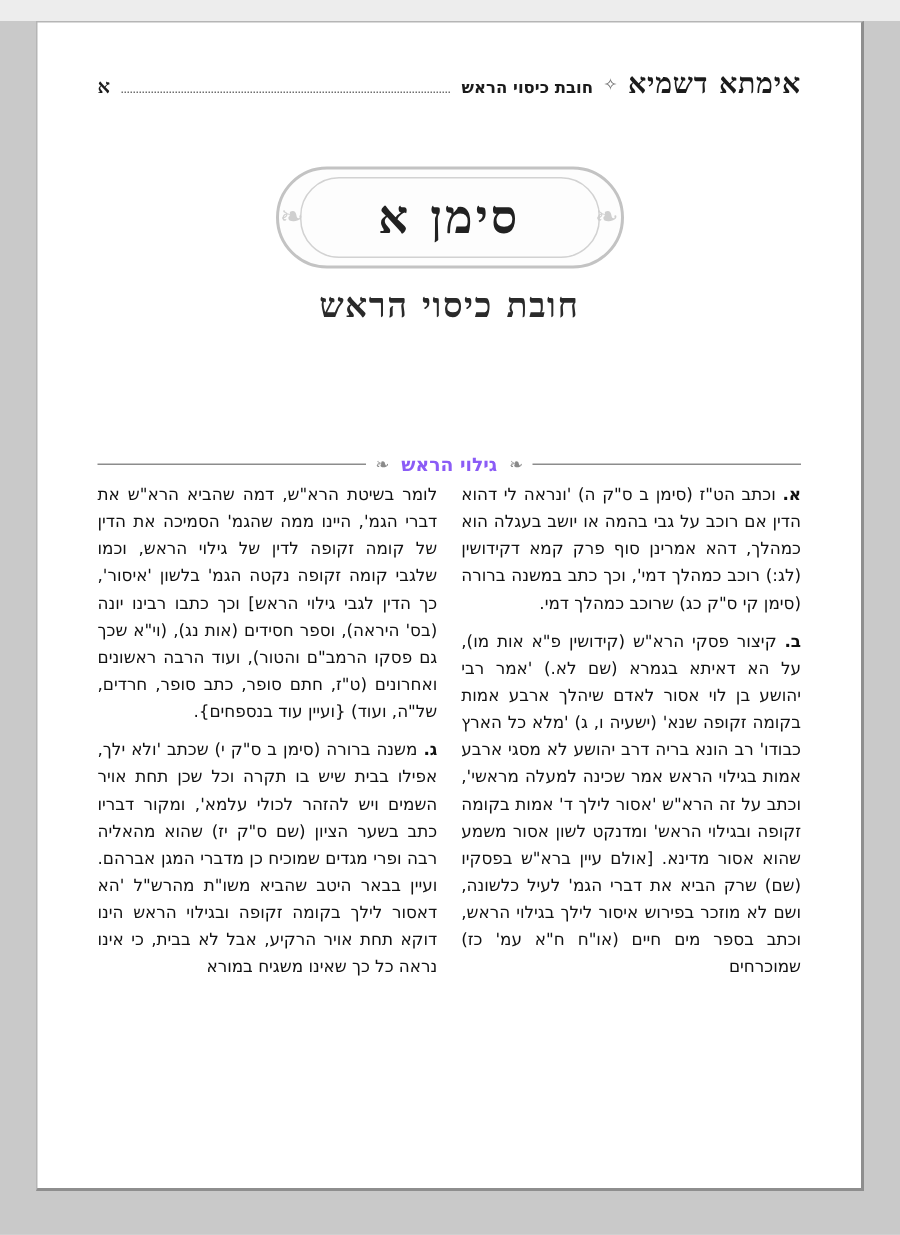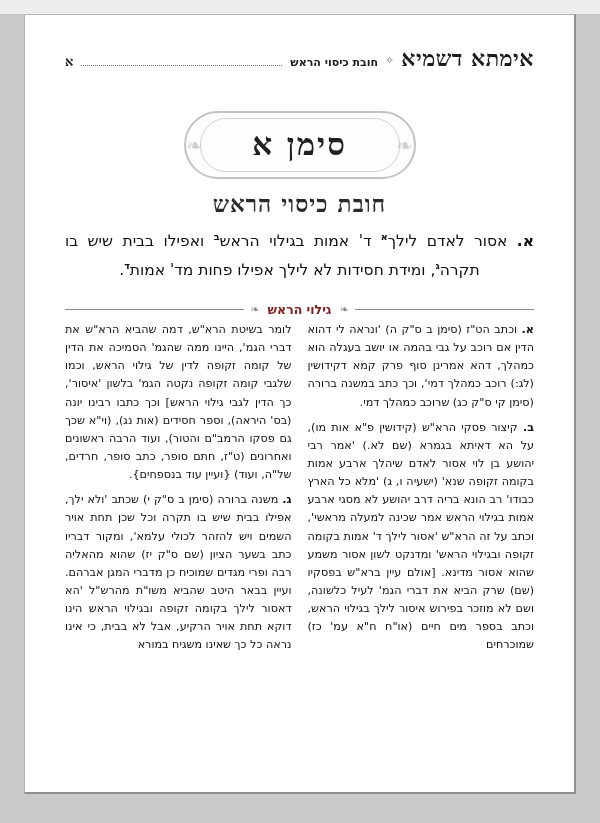--- a/index.html
+++ b/index.html
@@ -62,21 +62,21 @@
     left: 40px;
     height: 22px;
     display: flex;
     flex-direction: row;
     align-items: baseline;
     direction: rtl;
   }
   .rh-book {
     font-family: "DejaVu Serif", serif;
     font-weight: bold;
-    font-size: 22px;
+    font-size: 19px;
     color: #1b1b1b;
     letter-spacing: 0.5px;
     white-space: nowrap;
   }
   .rh-orn {
     font-size: 11px;
     color: #6d6d6d;
     margin: 0 7px;
     transform: translateY(-2px);
   }
@@ -208,21 +208,21 @@
   }
   .divider .dorn {
     font-size: 11px;
     color: #8a8a8a;
     margin: 0 6px;
   }
   .divider .dtitle {
     font-family: "DejaVu Sans", sans-serif;
     font-weight: bold;
     font-size: 12.5px;
-    color: #7f1d1d;
+    color: #8b5cf6;
     white-space: nowrap;
     padding: 0 2px;
   }
 
   
   .commentary {
     position: absolute;
     top: 306px;
     right: 40px;
     left: 40px;
@@ -273,23 +273,20 @@
           <div class="frame-outer"></div>
           <div class="frame-inner"></div>
           <span class="corner-orn right">❧</span>
           <span class="corner-orn left">❧</span>
           <div class="siman-text">סימן א</div>
         </div>
       </div>
 
       <div class="chapter-title">חובת כיסוי הראש</div>
 
-      <div class="main-body">
-        <span class="pmark">א.</span><span> אסור לאדם לילך</span><sup class="fn">א</sup><span> ד' אמות בגילוי הראש</span><sup class="fn">ב</sup><span> ואפילו בבית שיש בו תקרה</span><sup class="fn">ג</sup><span>, ומידת חסידות לא לילך אפילו פחות מד' אמות</span><sup class="fn">ד</sup><span>.</span>
-      </div>
 
       <div class="divider">
         <span class="rule"></span>
         <span class="dorn">❧</span>
         <span class="dtitle">גילוי הראש</span>
         <span class="dorn">❧</span>
         <span class="rule"></span>
       </div>
 
       <div class="commentary">

